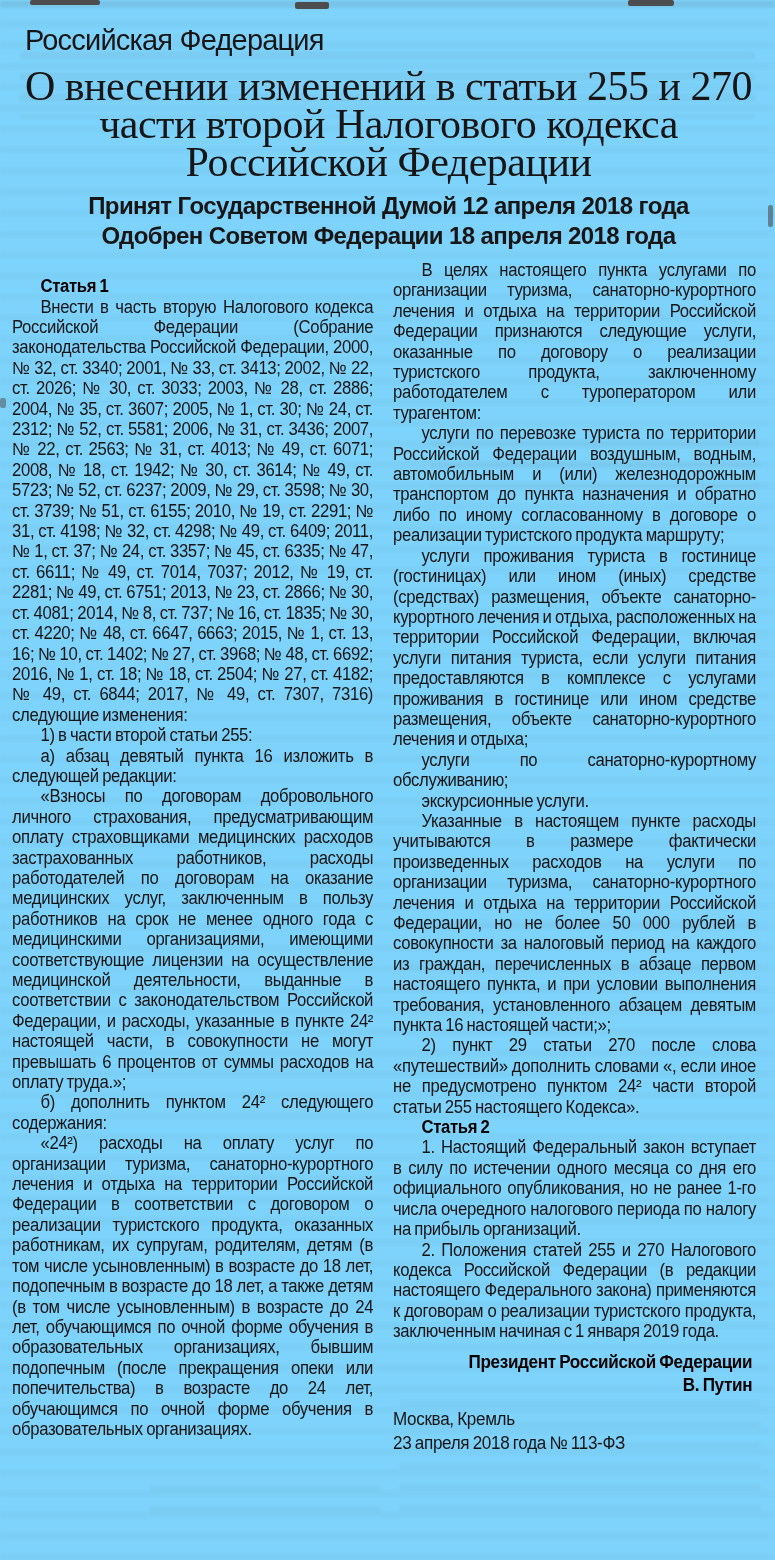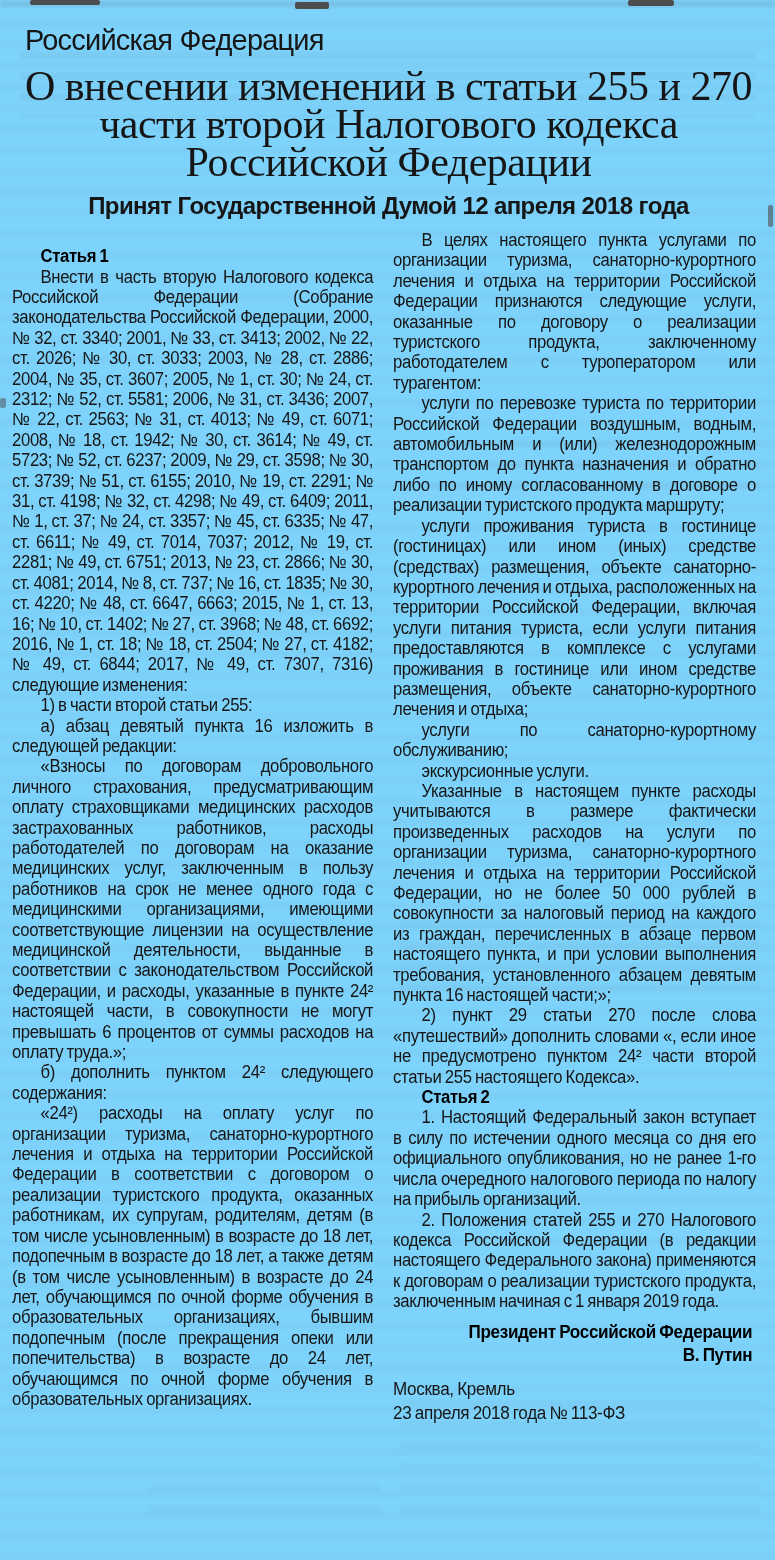--- a/index.html
+++ b/index.html
@@ -144,20 +144,21 @@
     </div>
 
     <div class="title">
       <div>О внесении изменений в статьи 255 и 270</div>
       <div>части второй Налогового кодекса</div>
       <div>Российской Федерации</div>
     </div>
 
     <div class="enacted">
       <div>Принят Государственной Думой 12 апреля 2018 года</div>
+      <div>Одобрен Советом Федерации 18 апреля 2018 года</div>
     </div>
 
     <div class="columns">
 
       <div class="col col-left">
         <p class="article-heading">Статья 1</p>
         <p>Внести в часть вторую Налогового кодекса Российской Федерации (Собрание законодательства Российской Федерации, 2000, № 32, ст. 3340; 2001, № 33, ст. 3413; 2002, № 22, ст. 2026; № 30, ст. 3033; 2003, № 28, ст. 2886; 2004, № 35, ст. 3607; 2005, № 1, ст. 30; № 24, ст. 2312; № 52, ст. 5581; 2006, № 31, ст. 3436; 2007, № 22, ст. 2563; № 31, ст. 4013; № 49, ст. 6071; 2008, № 18, ст. 1942; № 30, ст. 3614; № 49, ст. 5723; № 52, ст. 6237; 2009, № 29, ст. 3598; № 30, ст. 3739; № 51, ст. 6155; 2010, № 19, ст. 2291; № 31, ст. 4198; № 32, ст. 4298; № 49, ст. 6409; 2011, № 1, ст. 37; № 24, ст. 3357; № 45, ст. 6335; № 47, ст. 6611; № 49, ст. 7014, 7037; 2012, № 19, ст. 2281; № 49, ст. 6751; 2013, № 23, ст. 2866; № 30, ст. 4081; 2014, № 8, ст. 737; № 16, ст. 1835; № 30, ст. 4220; № 48, ст. 6647, 6663; 2015, № 1, ст. 13, 16; № 10, ст. 1402; № 27, ст. 3968; № 48, ст. 6692; 2016, № 1, ст. 18; № 18, ст. 2504; № 27, ст. 4182; № 49, ст. 6844; 2017, № 49, ст. 7307, 7316) следующие изменения:</p>
         <p>1) в части второй статьи 255:</p>
         <p>а) абзац девятый пункта 16 изложить в следующей редакции:</p>
         <p>«Взносы по договорам добровольного личного страхования, предусматривающим оплату страховщиками медицинских расходов застрахованных работников, расходы работодателей по договорам на оказание медицинских услуг, заключенным в пользу работников на срок не менее одного года с медицинскими организациями, имеющими соответствующие лицензии на осуществление медицинской деятельности, выданные в соответствии с законодательством Российской Федерации, и расходы, указанные в пункте 24² настоящей части, в совокупности не могут превышать 6 процентов от суммы расходов на оплату труда.»;</p>

